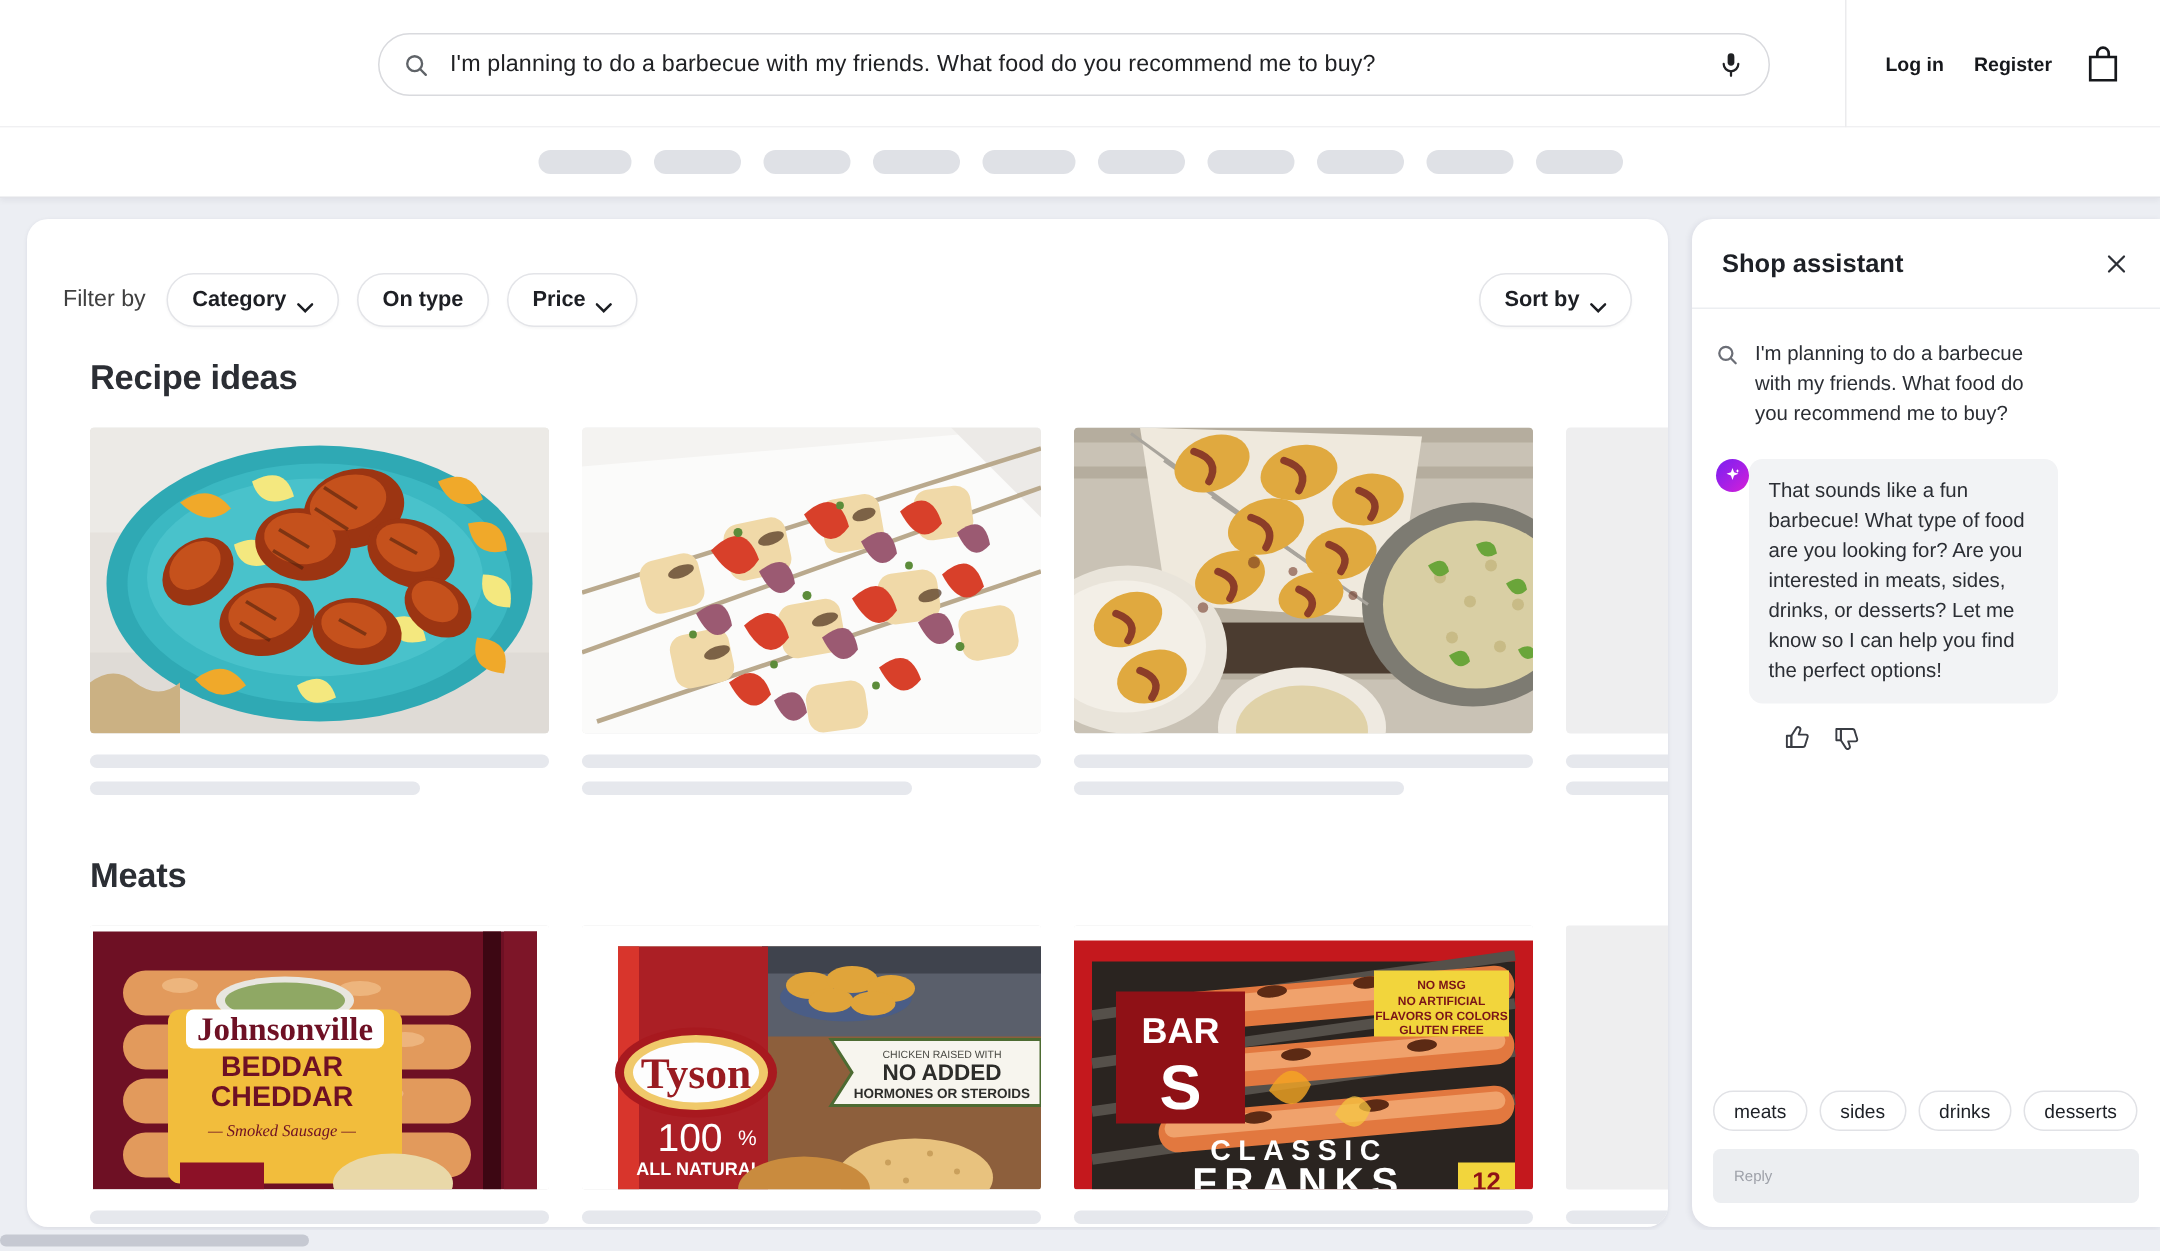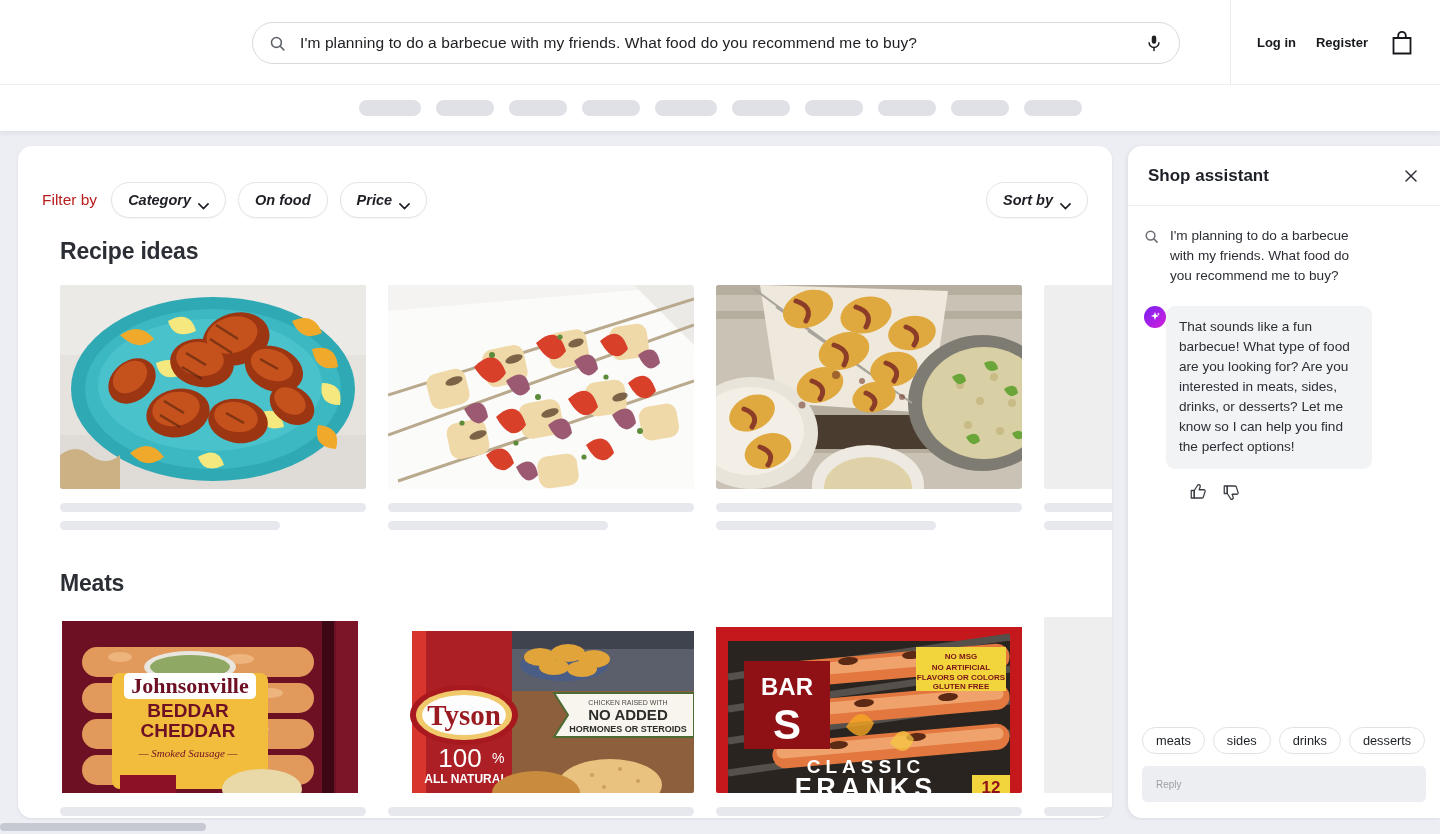--- a/index.html
+++ b/index.html
@@ -62,29 +62,28 @@
     position: absolute; left: 18px; top: 146px;
     width: 1094px; height: 672px;
     background: #ffffff; border-radius: 14px;
     overflow: hidden;
     box-shadow: 0 1px 3px rgba(30,30,60,.08);
   }
   .filter-row {
     display: flex; align-items: center;
     padding: 30px 24px 0 24px; height: 78px;
   }
-  .filter-label { font-size: 15.5px; color: #b91c1c; margin-right: 14px; }
+  .filter-label { font-size: 15.5px; color: #404040; margin-right: 14px; }
   .chip {
     height: 36px; padding: 0 16px;
     border: 1px solid #e3e4e8; border-radius: 18px;
     background: #fff; display: inline-flex; align-items: center; gap: 7px;
     font-size: 14.5px; font-weight: bold; color: #1d1f24;
     margin-right: 12px; cursor: pointer;
     box-shadow: 0 1px 2px rgba(0,0,0,.04);
-    font-style: italic;
   }
   .chev { width: 11px; height: 7px; color: #1d1f24; }
   .sort-chip { margin-left: auto; margin-right: 0; }
 
   .section-title {
     font-size: 23px; font-weight: bold; color: #2b2e34;
     padding: 14px 0 0 42px; letter-spacing: -.2px;
   }
   .grid {
     display: flex; gap: 22px; padding: 20px 0 0 42px;
@@ -224,21 +223,21 @@
       <span class="chip">
         <span>Category</span>
         <span class="chev">
           <svg viewBox="0 0 12 7" fill="none" stroke="currentColor" stroke-width="1.8" stroke-linecap="round">
               <path d="M1 1l5 5 5-5"></path>
             </svg>
         </span>
       </span>
 
       <span class="chip">
-        <span>On food</span>
+        <span>On type</span>
       </span>
 
       <span class="chip">
         <span>Price</span>
         <span class="chev">
           <svg viewBox="0 0 12 7" fill="none" stroke="currentColor" stroke-width="1.8" stroke-linecap="round">
               <path d="M1 1l5 5 5-5"></path>
             </svg>
         </span>
       </span>

